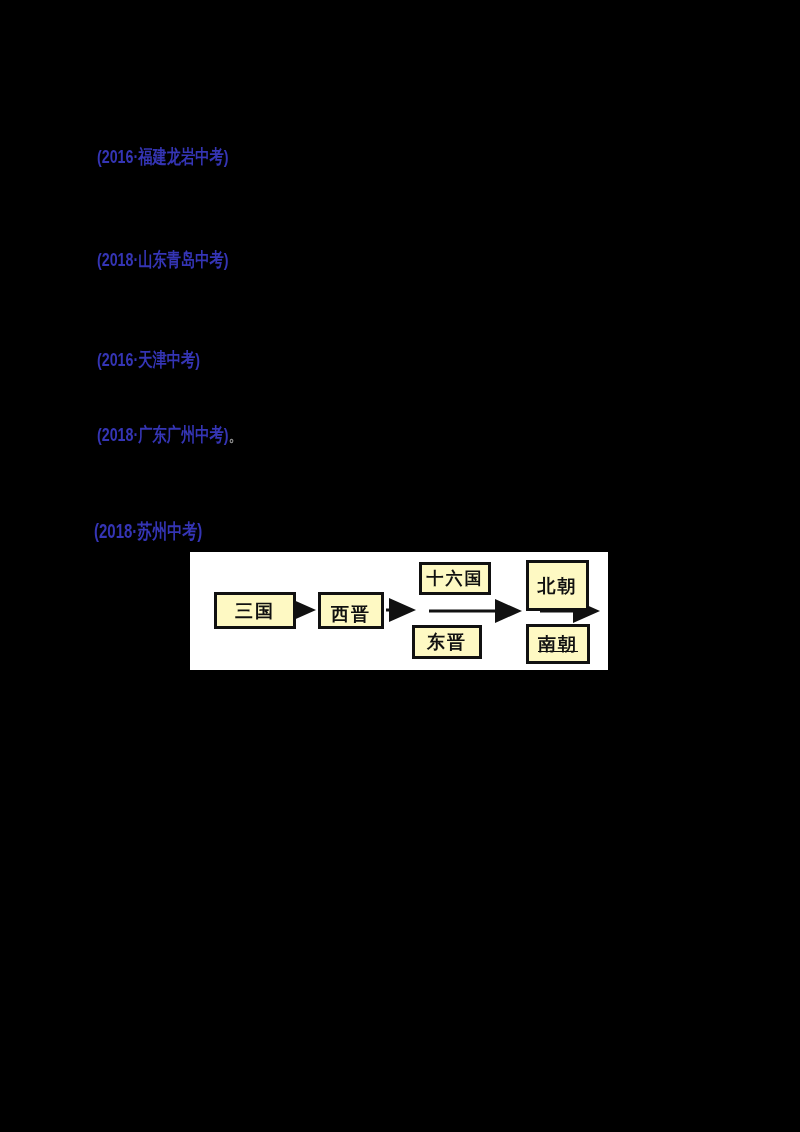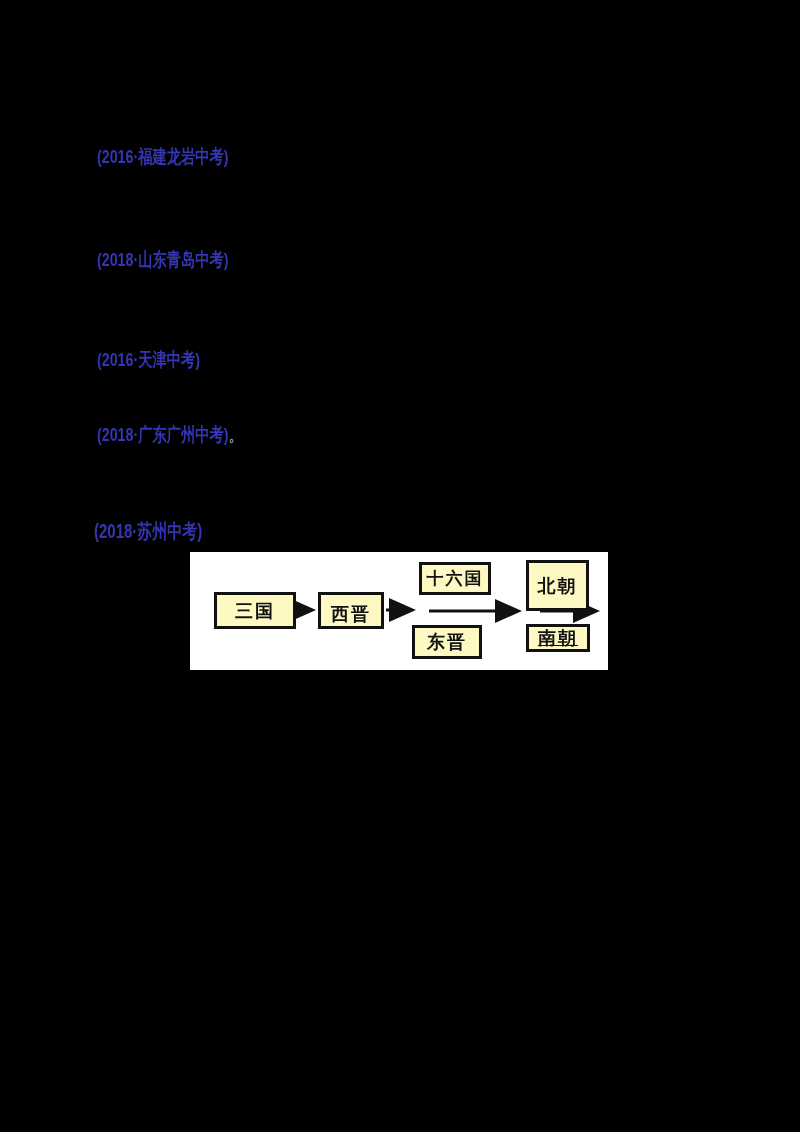--- a/index.html
+++ b/index.html
@@ -45,21 +45,21 @@
     font-size: 18px;
     font-family: "DejaVu Serif", "Liberation Serif", serif;
     box-sizing: border-box;
     letter-spacing: 2px;
   }
   .b-sanguo   { left: 24px;  top: 40px; width: 82px; height: 37px; text-align: right; }
   .b-xijin    { left: 128px; top: 40px; width: 66px; height: 37px; align-items: flex-end; }
   .b-shiliuguo{ left: 229px; top: 10px; width: 72px; height: 33px; font-size: 17px; }
   .b-dongjin  { left: 222px; top: 73px; width: 70px; height: 34px; }
   .b-beichao  { left: 336px; top: 8px;  width: 63px; height: 51px; }
-  .b-nanchao  { left: 336px; top: 72px; width: 64px; height: 28px; text-decoration: underline; }
+  .b-nanchao  { left: 336px; top: 72px; width: 64px; height: 40px; text-decoration: underline; }
   .arrows { position: absolute; left: 0; top: 0; }
 </style>
 </head>
 <body>
 
 <div class="citation c1">
   <span>(2016·福建龙岩中考)</span>
 </div>
 <div class="citation c2">
   <span>(2018·山东青岛中考)</span>

